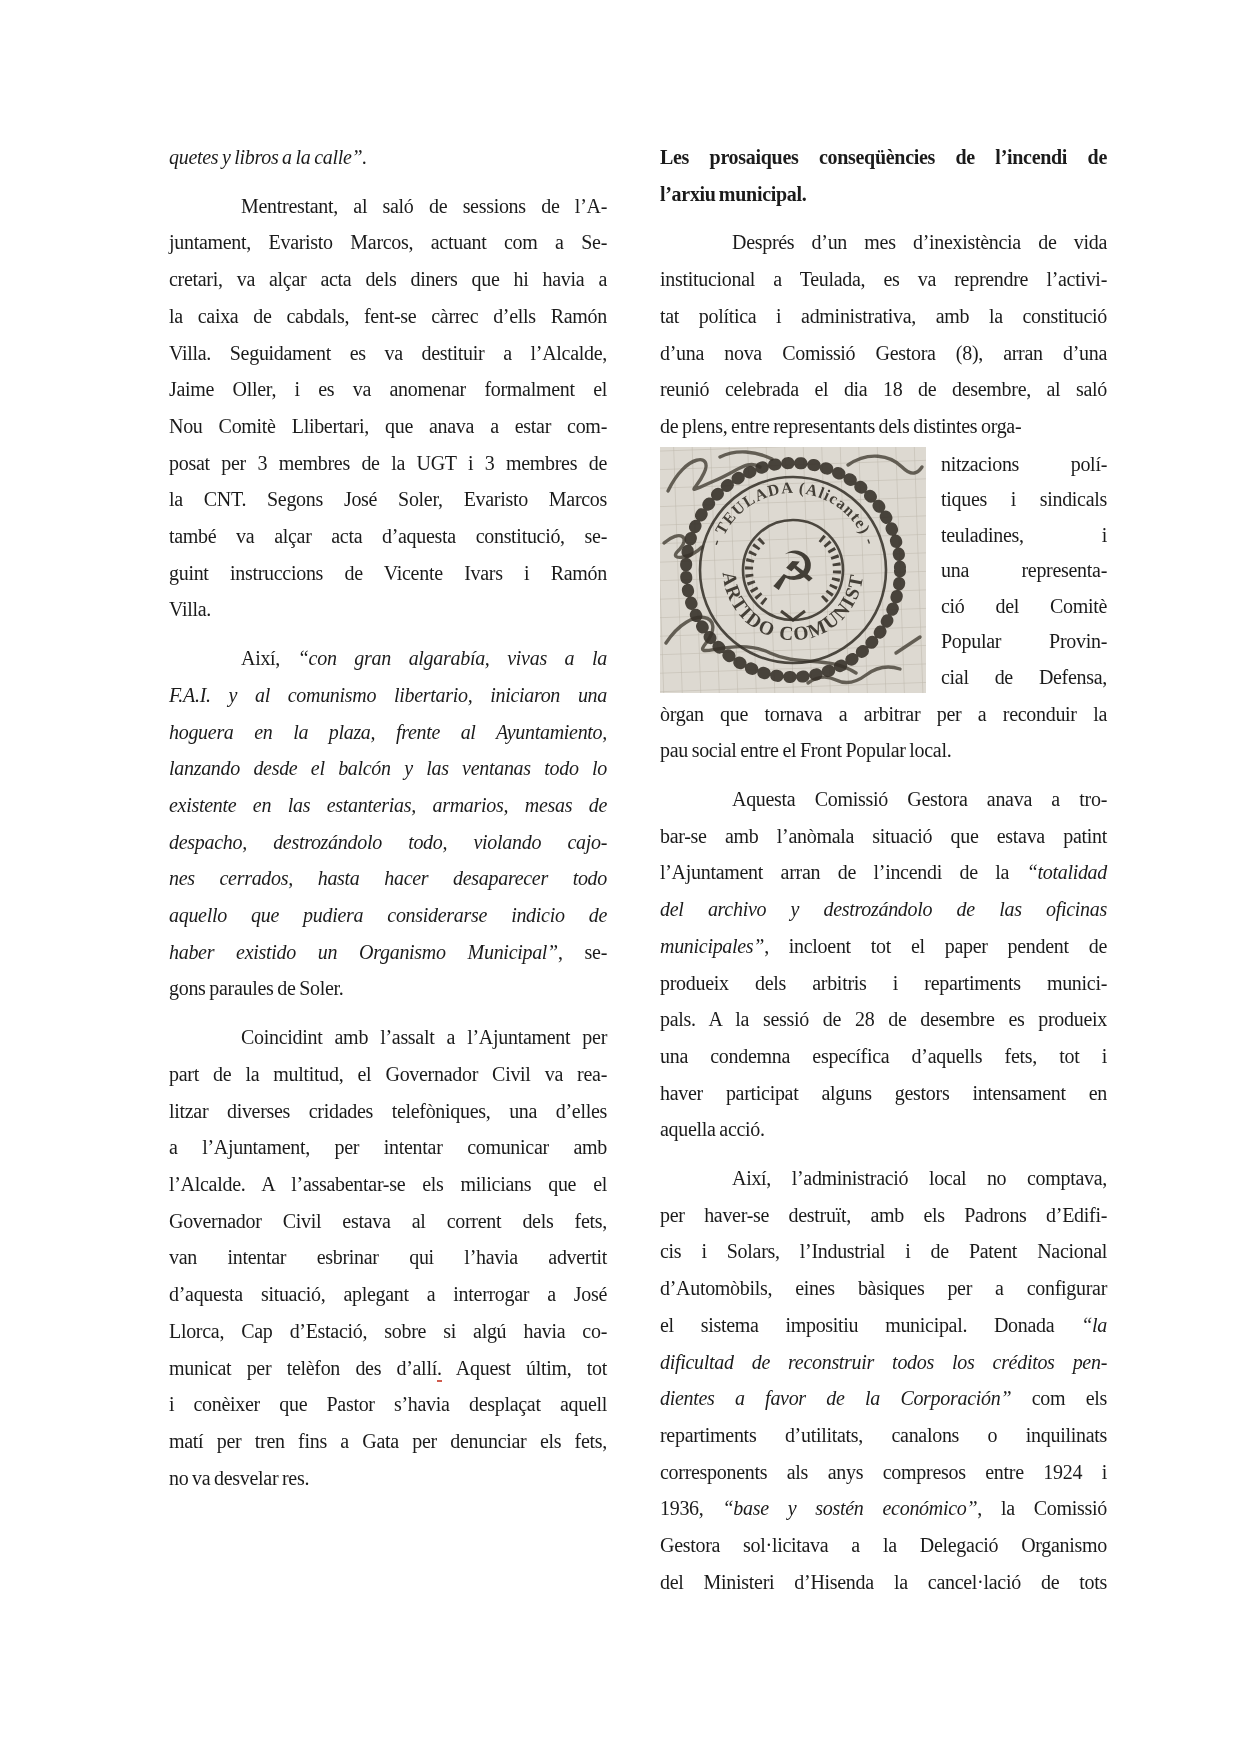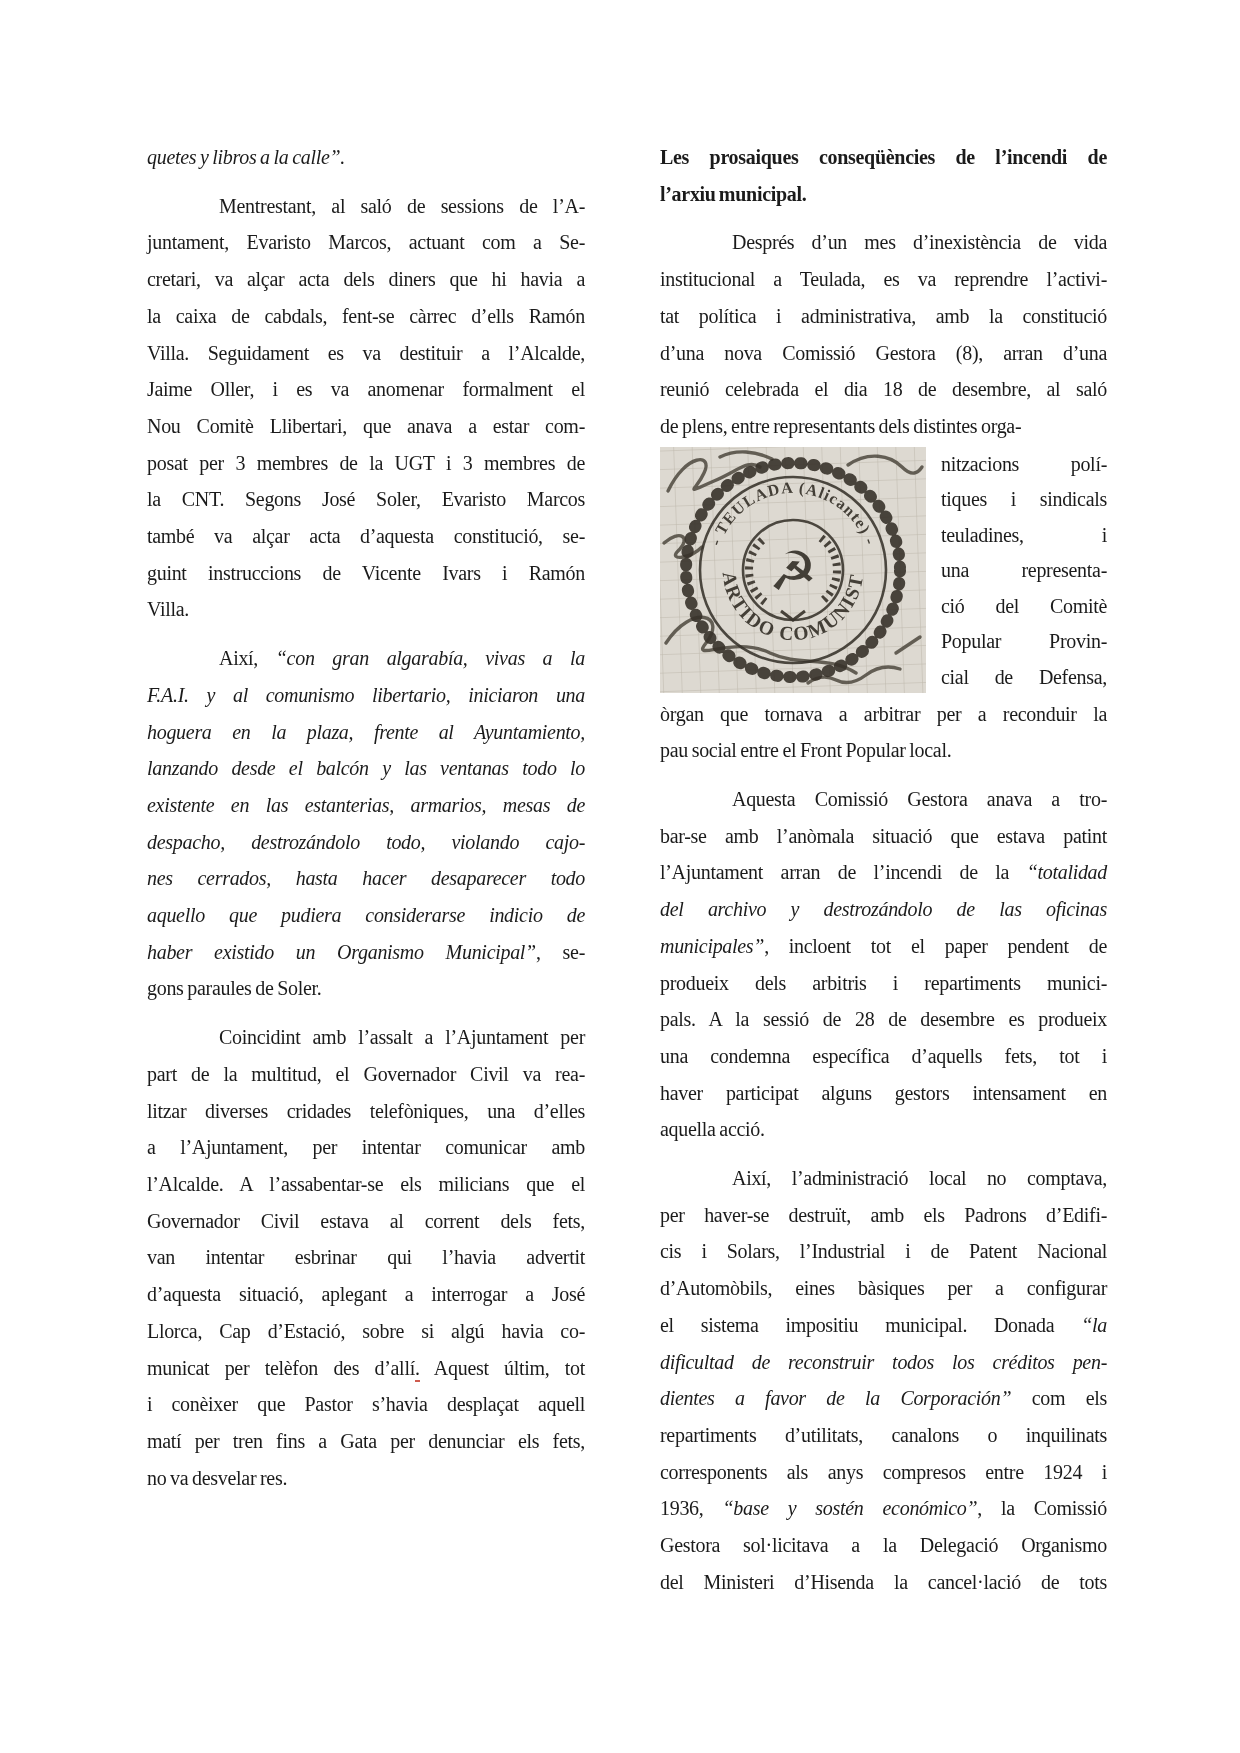--- a/index.html
+++ b/index.html
@@ -5,21 +5,21 @@
   html,body{margin:0;padding:0;}
   body{
     width:1240px;height:1753px;
     background:#ffffff;
     position:relative;
     font-family:"Liberation Serif", serif;
     color:#1b1b1b;
     overflow:hidden;
   }
   .col{position:absolute;top:139px;}
-  #left-col{left:147px;width:438px;}
+  #left-col{left:169px;width:438px;}
   #right-col{left:660px;width:447px;}
   .para{margin:0 0 12px 0;}
   .para.tight{margin-bottom:0;}
   .line{
     font-size:20px;
     line-height:36.7px;
     letter-spacing:-0.3px;
     word-spacing:-1px;
     text-align:justify;
     text-align-last:justify;

